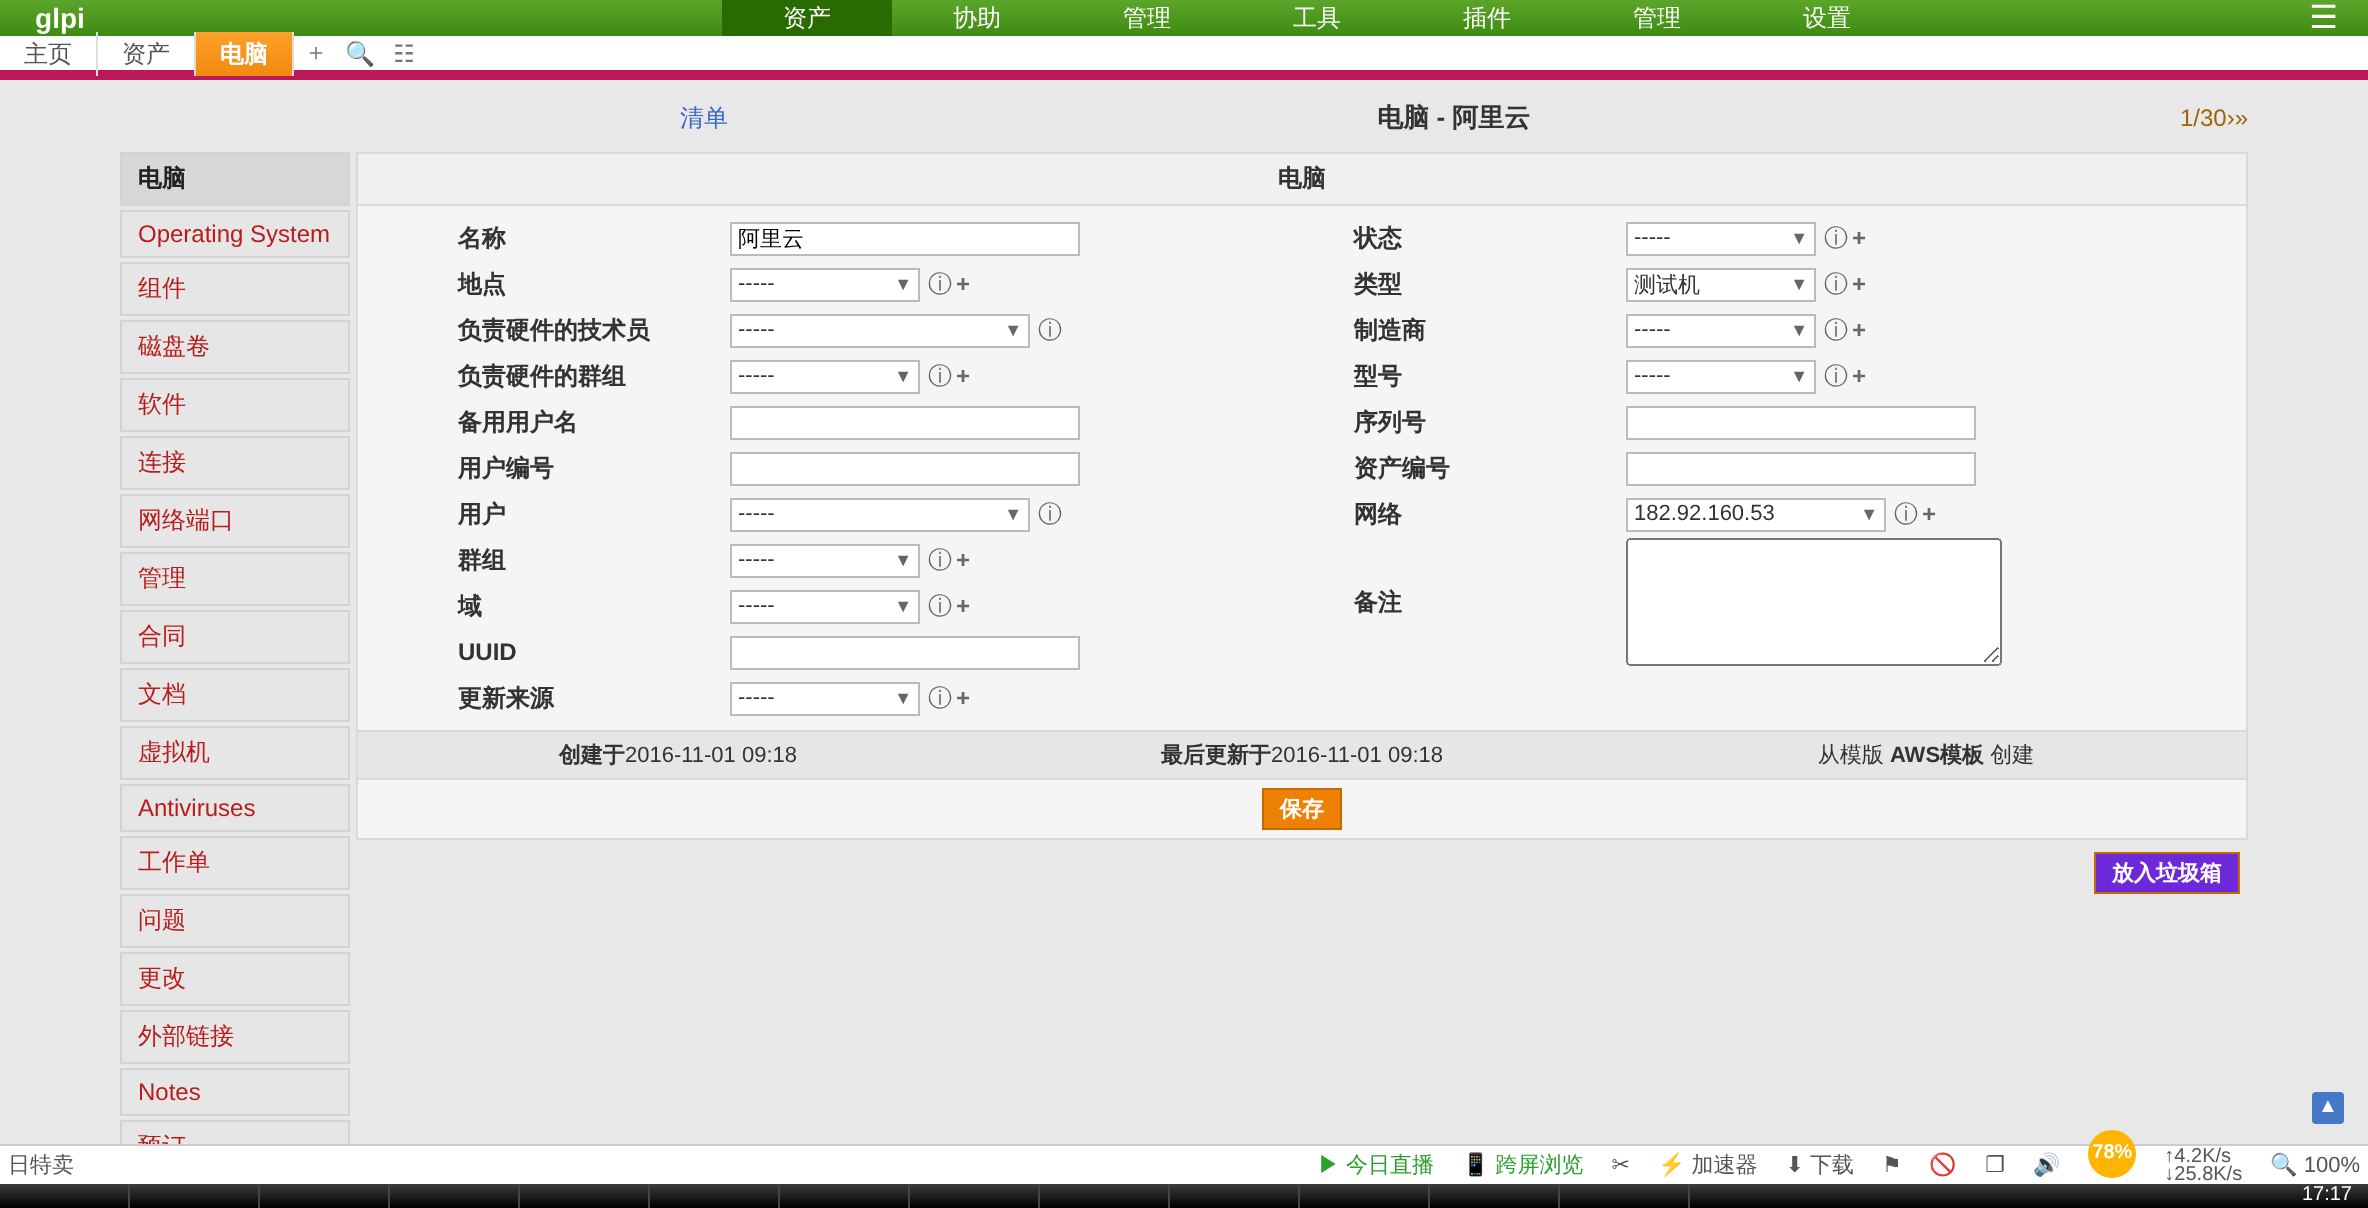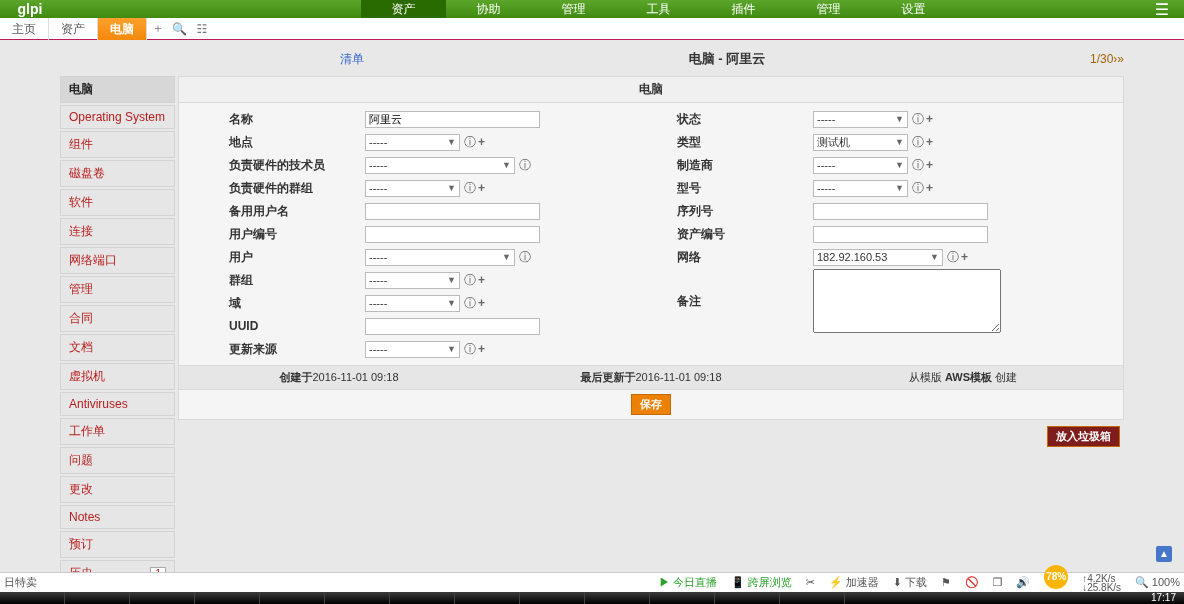--- a/index.html
+++ b/index.html
@@ -6,21 +6,21 @@
   body { margin:0; background:#e8e8e8; font-size:12px; color:#333; }
   
   .topbar { background:linear-gradient(#5aa52a,#3f8a10); height:18px; display:flex; align-items:center; color:#fff;gap:28px; }
   .topbar .logo { width:60px; text-align:center; font-weight:bold; font-size:14px; }
   .topbar .spacer1 { width:245px; }
   .topbar .nav-wrap { display:flex; }
   .topbar .nav-item { width:85px; text-align:center; height:18px; line-height:18px; color:#fff; cursor:pointer; }
   .topbar .nav-item.active { background:#2a6b00; }
   .topbar .ham { margin-left:auto; margin-right:15px; font-size:16px; cursor:pointer; }
   
-  .tabs-row { background:#ffffff; border-bottom:1px solid #be185d; height:22px; display:flex; align-items:center; }
+  .tabs-row { background:#ffffff; border-bottom:5px solid #be185d; height:22px; display:flex; align-items:center; }
   .crumb { padding:0 12px; height:22px; line-height:22px; color:#555; position:relative; cursor:pointer; border-right:1px solid #ddd; }
   .crumb.active { background:linear-gradient(#fca12b,#f3890c); color:#fff; font-weight:bold; }
   .mini-icon { width:22px; text-align:center; color:#777; cursor:pointer; }
   
   .content { padding:10px 0 0 0; background:#e8e8e8; min-height:540px; }
   .pager-bar { display:flex; align-items:center; margin:0 60px 8px 60px; }
   .pager-bar .listlink { color:#36c; cursor:pointer; margin-left:280px; }
   .pager-bar .title { flex:1; text-align:center; font-weight:bold; font-size:13px; }
   .pager-arrows { display:flex; align-items:center; color:#a16207; }
   .pager-arrows span { cursor:pointer; }
@@ -46,21 +46,21 @@
   .plus { color:#666; margin-left:2px; cursor:pointer; font-weight:bold; }
   .col2 { display:flex;margin-left:44px; }
   .colhalf { flex:1; }
   .ta { width:188px; height:64px !important; }
   .meta-row { background:#e6e6e6; border:1px solid #d9d9d9; border-top:none; display:flex; padding:4px; font-size:11px; }
   .meta-row .mf { flex:1; text-align:center;}
   .meta-row .mf b { font-weight:bold; }
   .savebar { background:#f5f5f5; border:1px solid #d9d9d9; border-top:none; padding:4px; text-align:center; }
   .savebar button { background:#ec8106; border:1px solid #c46a00; color:#fff; padding:2px 8px; cursor:pointer; font-size:11px; font-weight:bold;}
   .trashbar { text-align:right; margin-top:6px; padding-right:4px; }
-  .trashbar button { background:#7f1d1d; border:1px solid #c46a00; color:#fff; padding:2px 8px; cursor:pointer; font-size:11px; font-weight:bold;}
+  .trashbar button { background:#6d28d9; border:1px solid #c46a00; color:#fff; padding:2px 8px; cursor:pointer; font-size:11px; font-weight:bold;}
   
   .statusbar { position:fixed; bottom:12px; left:0; right:0; height:20px; background:#fff; border-top:1px solid #ccc; display:flex; align-items:center; font-size:11px; padding:0 4px; color:#555;}
   .statusbar .right { margin-left:auto; display:flex; align-items:center; gap:14px; }
   .net-badge { background:#ffb400; color:#fff; border-radius:50%; width:24px; height:24px; display:flex; align-items:center; justify-content:center; font-size:10px; font-weight:bold; position:relative; top:-6px;}
   .taskbar { position:fixed; bottom:0; left:0; right:0; height:12px; background:linear-gradient(#3c3c3c,#000); display:flex; }
   .taskbar .tb { width:65px; border-right:1px solid #444; }
   .taskbar .clock { margin-left:auto; color:#fff; font-size:10px; padding:0 8px; }
   .back-top { position:fixed; right:12px; bottom:42px; width:16px; height:16px; background:#4677c8; color:#fff; text-align:center; line-height:16px; cursor:pointer; border-radius:2px; font-size:10px;}
 </style>
 </head>
@@ -113,20 +113,21 @@
       <div class="sm-item">连接</div>
       <div class="sm-item">网络端口</div>
       <div class="sm-item">管理</div>
       <div class="sm-item">合同</div>
       <div class="sm-item">文档</div>
       <div class="sm-item">虚拟机</div>
       <div class="sm-item">Antiviruses</div>
       <div class="sm-item">工作单</div>
       <div class="sm-item">问题</div>
       <div class="sm-item">更改</div>
+      <div class="sm-item">外部链接</div>
       <div class="sm-item">Notes</div>
       <div class="sm-item">预订</div>
       <div class="sm-item">
         <span>历史</span>
         <span class="sm-badge">1</span>
       </div>
 
     </div>
 
     <div class="formpane">

